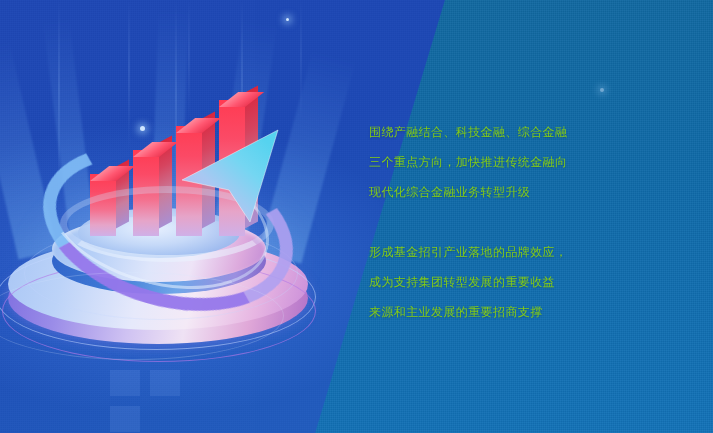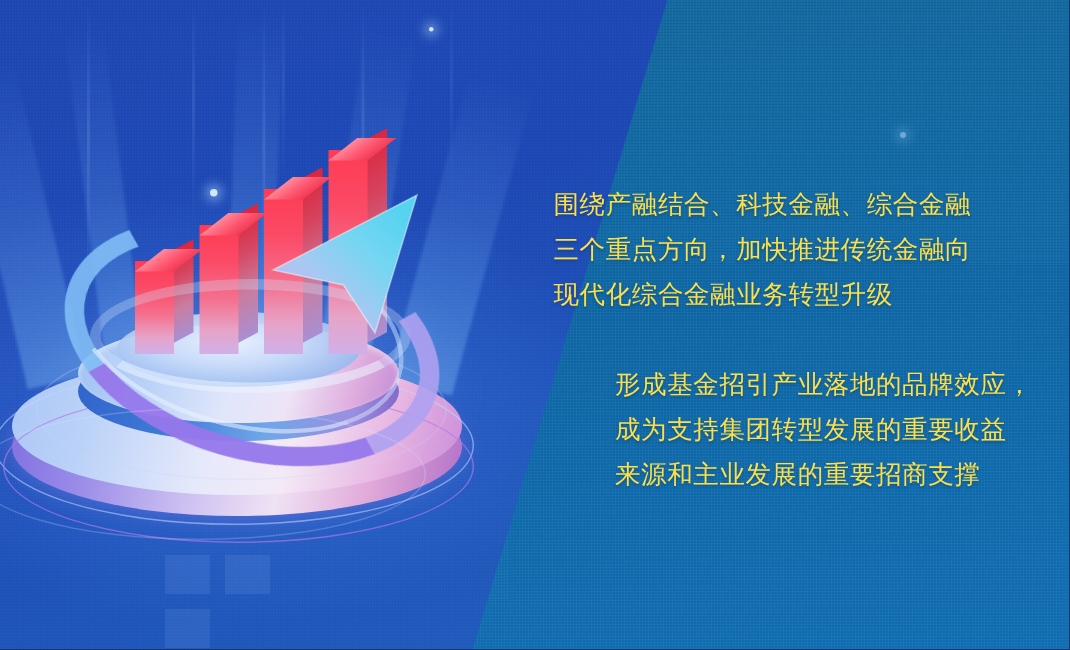--- a/index.html
+++ b/index.html
@@ -198,28 +198,28 @@
   }
   .arrow-head svg { position: absolute; left: 0; top: 0; overflow: visible; }
 
   
   #copy {
     position: absolute;
     left: 369px; top: 105px;
     width: 320px;
   }
   .para {
-    color: #fde047;
-    font-size: 17px;
+    color: #84cc16;
+    font-size: 12px;
     line-height: 30px;
     letter-spacing: .4px;
     text-shadow: 0 1px 2px rgba(0,40,80,.35);
     white-space: pre-line;
   }
-  .para + .para { margin-top: 30px; margin-left: 41px; }
+  .para + .para { margin-top: 30px; }
 </style>
 </head>
 <body>
 
 <div id="banner">
 
   <div class="bg-base"></div>
   <div class="bg-left-noise"></div>
   <div class="bg-right"></div>
   <div class="bg-right-noise"></div>

